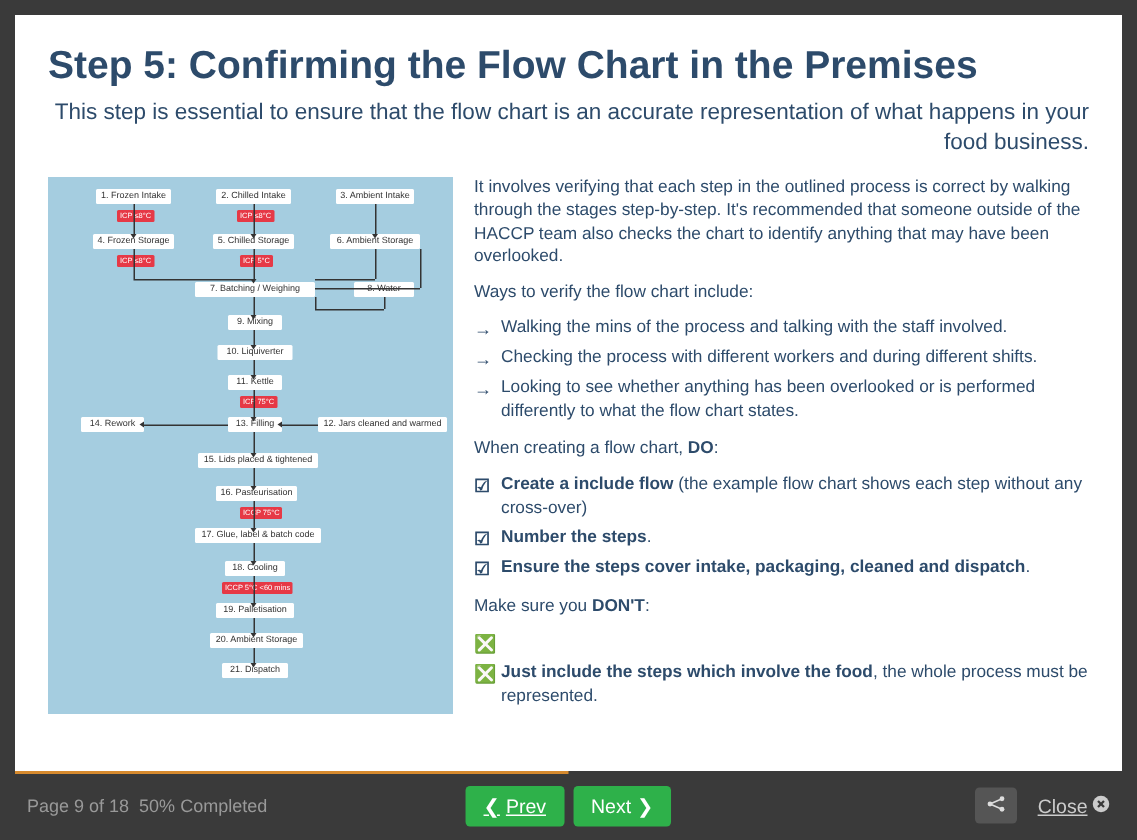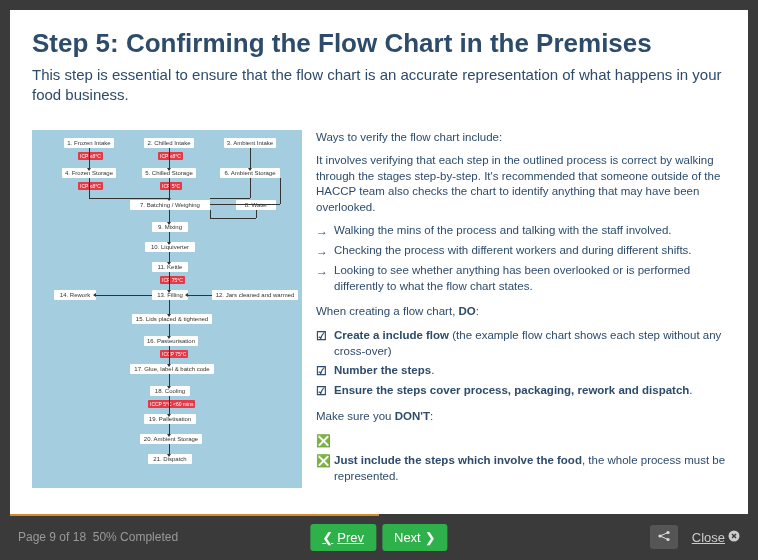--- a/index.html
+++ b/index.html
@@ -22,21 +22,22 @@
   .title {
     color: #2d4b6b;
     font-size: 26px;
     font-weight: 700;
     margin-bottom: 6px;
   }
   .subtitle {
     color: #2d4b6b;
     font-size: 15px;
     line-height: 1.35;
-    margin-bottom: 24px;
+    margin-bottom: 12px;
+    text-align: right;
   }
   .main-row {
     display: flex;
     gap: 14px;
   }
   .flowchart {
     width: 270px;
     height: 358px;
     background: #a5cde0;
     position: relative;
@@ -208,22 +209,22 @@
         <div class="fc-line arrow-d" style="left: 137px; top: 216px; width: 1px; height: 18px;"></div>
         <div class="fc-line arrow-d" style="left: 137px; top: 244px; width: 1px; height: 12px;"></div>
         <div class="fc-line arrow-d" style="left: 137px; top: 266px; width: 1px; height: 18px;"></div>
         <div class="fc-line arrow-d" style="left: 137px; top: 294px; width: 1px; height: 10px;"></div>
         <div class="fc-line arrow-d" style="left: 137px; top: 314px; width: 1px; height: 10px;"></div>
         <div class="fc-line " style="left: 248px; top: 48px; width: 1px; height: 26px;"></div>
         <div class="fc-line " style="left: 178px; top: 74px; width: 70px; height: 1px;"></div>
       </div>
 
     <div class="text-col">
+      <p class="para">It involves verifying that each step in the outlined process is correct by walking through the stages step-by-step. It's recommended that someone outside of the HACCP team also checks the chart to identify anything that may have been overlooked.</p>
       <p class="para">Ways to verify the flow chart include:</p>
-      <p class="para">It involves verifying that each step in the outlined process is correct by walking through the stages step-by-step. It's recommended that someone outside of the HACCP team also checks the chart to identify anything that may have been overlooked.</p>
       <div id="verify-list">
           <div class="list-item">
             <span class="icon">→</span>
             <span>Walking the mins of the process and talking with the staff involved.</span>
           </div>
           <div class="list-item">
             <span class="icon">→</span>
             <span>Checking the process with different workers and during different shifts.</span>
           </div>
           <div class="list-item">
@@ -239,21 +240,21 @@
           <div class="list-item">
             <span class="icon" style="color:#2d4b6b">☑</span>
             <span><span class="bold">Create a include flow</span> (the example flow chart shows each step without any cross-over)</span>
           </div>
           <div class="list-item">
             <span class="icon" style="color:#2d4b6b">☑</span>
             <span><span class="bold">Number the steps</span>.</span>
           </div>
           <div class="list-item">
             <span class="icon" style="color:#2d4b6b">☑</span>
-            <span><span class="bold">Ensure the steps cover process, packaging, rework and dispatch</span>.</span>
+            <span><span class="bold">Ensure the steps cover intake, packaging, cleaned and dispatch</span>.</span>
           </div>
           <div style="height: 6px;"></div>
         </div>
       <p class="para">
         <span>Make sure you </span><span class="bold">DON'T</span>:
       </p>
       <div id="dont-list">
           <div class="list-item">
             <span class="icon" style="color:#2d4b6b">❎</span>
           </div>

